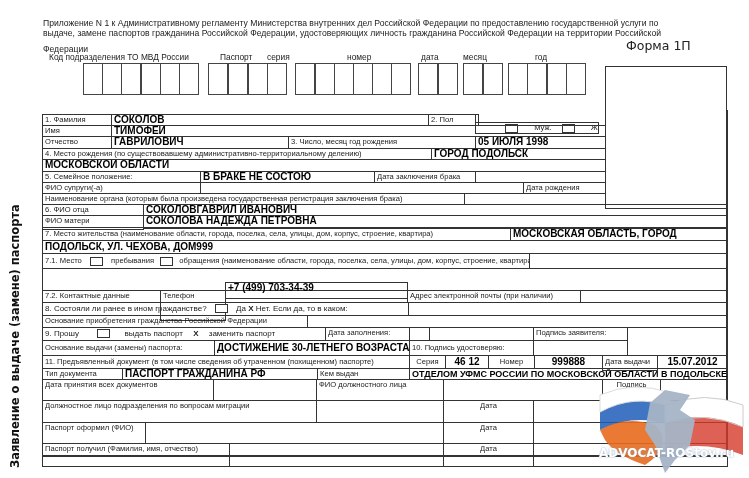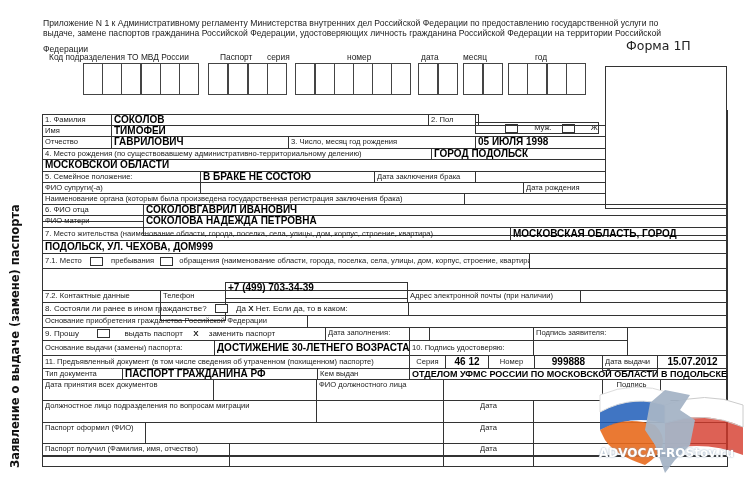--- a/index.html
+++ b/index.html
@@ -104,24 +104,24 @@
 <div class="cell" style="left:374px;top:171px;width:102px;height:12px">Дата заключения брака</div>
 <div class="cell" style="left:475px;top:171px;width:131px;height:12px"></div>
 
 <div class="cell" style="left:42px;top:182px;width:159px;height:12px">ФИО супруги(-а)</div>
 <div class="cell" style="left:200px;top:182px;width:324px;height:12px"></div>
 <div class="cell" style="left:523px;top:182px;width:83px;height:12px">Дата рождения</div>
 
 <div class="cell" style="left:42px;top:193px;width:423px;height:12px">Наименование органа (которым была произведена  государственная регистрация  заключения брака)</div>
 <div class="cell" style="left:464px;top:193px;width:142px;height:12px"></div>
 
-<div class="cell" style="left:42px;top:204px;width:102px;height:18px">6. ФИО отца</div>
+<div class="cell" style="left:42px;top:204px;width:102px;height:26px">6. ФИО отца</div>
 <div class="cell b" style="left:143px;top:204px;width:585px;height:12px">СОКОЛОВГАВРИЛ ИВАНОВИЧ</div>
 <div class="cell" style="left:42px;top:215px;width:102px;height:13px">ФИО матери</div>
-<div class="cell b" style="left:143px;top:215px;width:585px;height:21px">СОКОЛОВА НАДЕЖДА ПЕТРОВНА</div>
+<div class="cell b" style="left:143px;top:215px;width:585px;height:14px">СОКОЛОВА НАДЕЖДА ПЕТРОВНА</div>
 
 <div class="cell" style="left:42px;top:227px;width:469px;height:14px;line-height:12px">7. Место жительства  (наименование  области,  города, поселка, села, улицы, дом, корпус, строение,  квартира)</div>
 <div class="cell b" style="left:510px;top:227px;width:218px;height:14px;line-height:12px">МОСКОВСКАЯ ОБЛАСТЬ, ГОРОД</div>
 <div class="cell b" style="left:42px;top:240px;width:686px;height:14px;line-height:12px">ПОДОЛЬСК, УЛ. ЧЕХОВА, ДОМ999</div>
 
 <div class="cell" style="left:42px;top:253px;width:488px;height:16px;line-height:14px">
   <span>7.1. Место</span>
   <span class="chk" style="margin:0 6px"></span>
   <span>пребывания</span>
   <span class="chk" style="margin:0 4px"></span>

